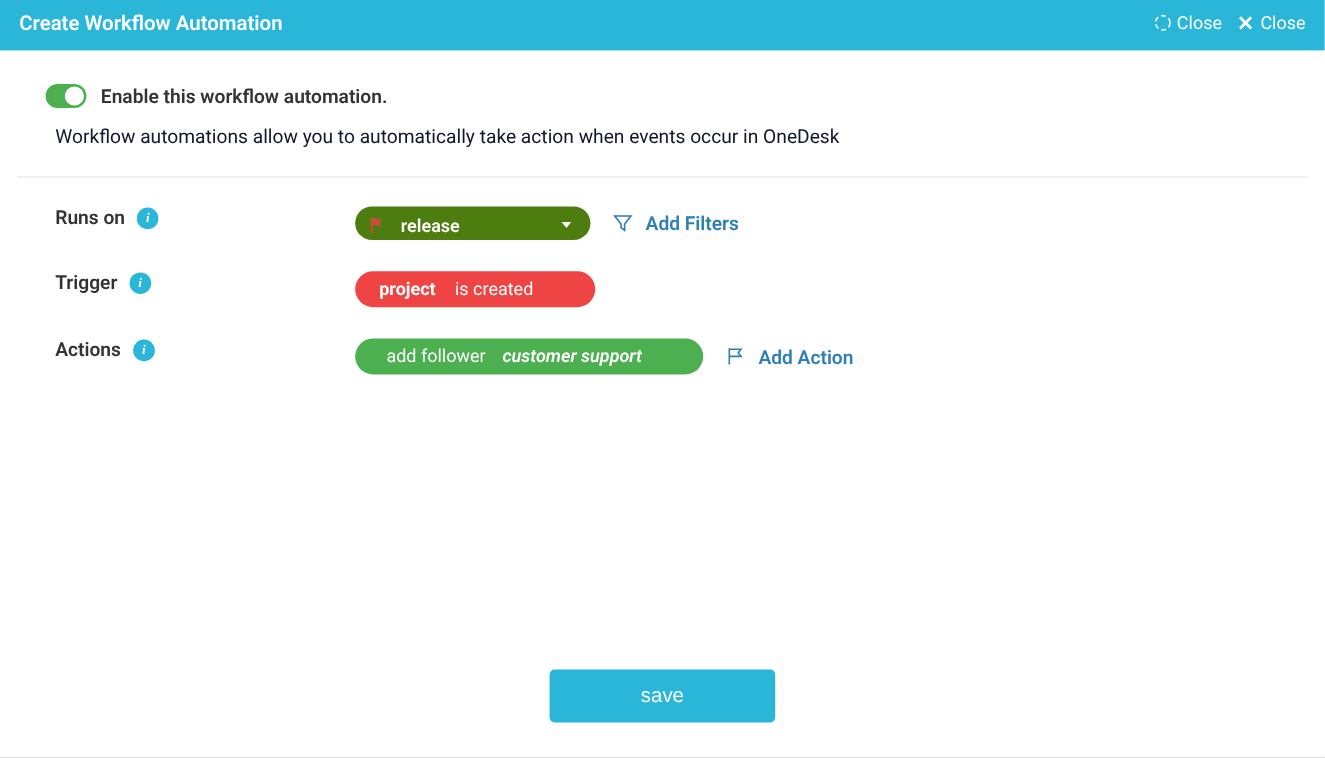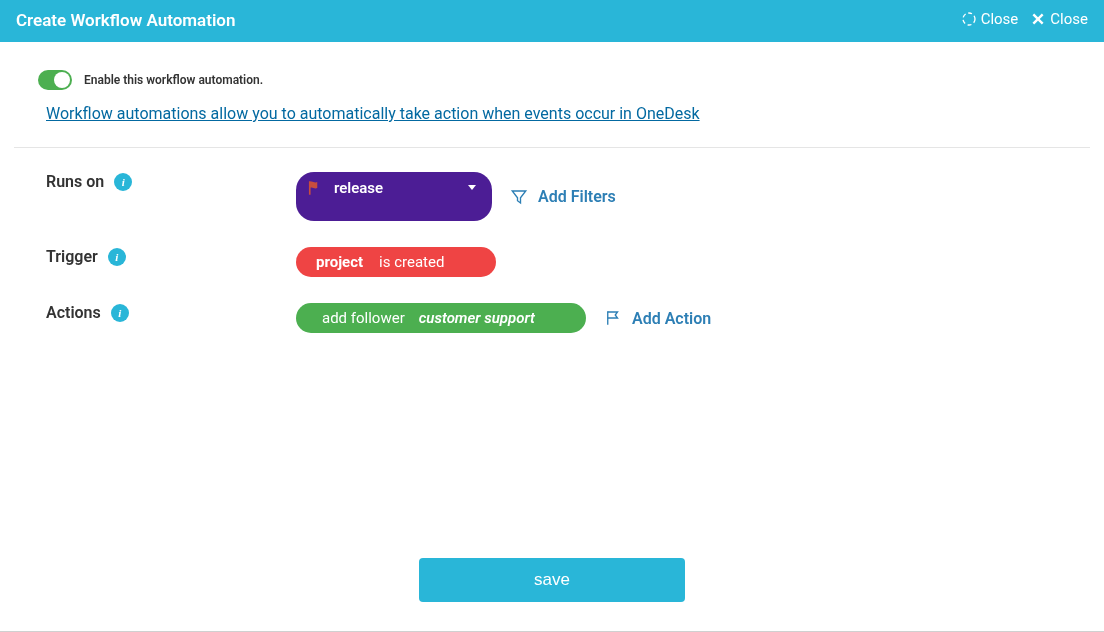--- a/index.html
+++ b/index.html
@@ -67,30 +67,29 @@
       content: '';
       position: absolute;
       right: 2px;
       top: 2px;
       width: 16px;
       height: 16px;
       border-radius: 50%;
       background: #fff;
     }
     .enable-label {
-      font-size: 12px;
+      font-size: 16px;
       font-weight: 600;
       color: #333;
     }
     .description {
       font-size: 16px;
-      color: #0369a1;
+      color: #0f172a;
       margin-left: 8px;
       margin-bottom: 24px;
-      text-decoration: underline;
     }
     .divider {
       border: none;
       border-top: 1px solid #e5e5e5;
       margin-left: -24px;
       margin-right: -24px;
       margin-bottom: 24px;
     }
     .form-rows {
       margin-left: 8px;
@@ -134,22 +133,22 @@
     .pill {
       border-radius: 18px;
       padding: 6px 16px;
       display: inline-flex;
       align-items: center;
       font-size: 15px;
       color: #fff;
       gap: 8px;
     }
     .pill-blue {
-      background: #4c1d95;
-      padding: 7px 14px 24px 10px;
+      background: #4d7c0f;
+      padding: 7px 14px 3px 10px;
       min-width: 196px;
       cursor: pointer;
       justify-content: space-between;
       gap: 40px;
     }
     .pill-blue-left {
       display: flex;
       align-items: center;
       gap: 10px;
     }
@@ -224,21 +223,21 @@
       justify-content: center;
     }
     .save-btn {
       background: #29b6d8;
       color: #fff;
       border: none;
       border-radius: 4px;
       font-size: 17px;
       font-weight: 400;
       padding: 12px 0;
-      width: 266px;
+      width: 188px;
       cursor: pointer;
     }
     .bottom-line {
       position: absolute;
       bottom: 0;
       left: 0;
       right: 0;
       border-top: 1px solid #d0d0d0;
     }
   </style>

